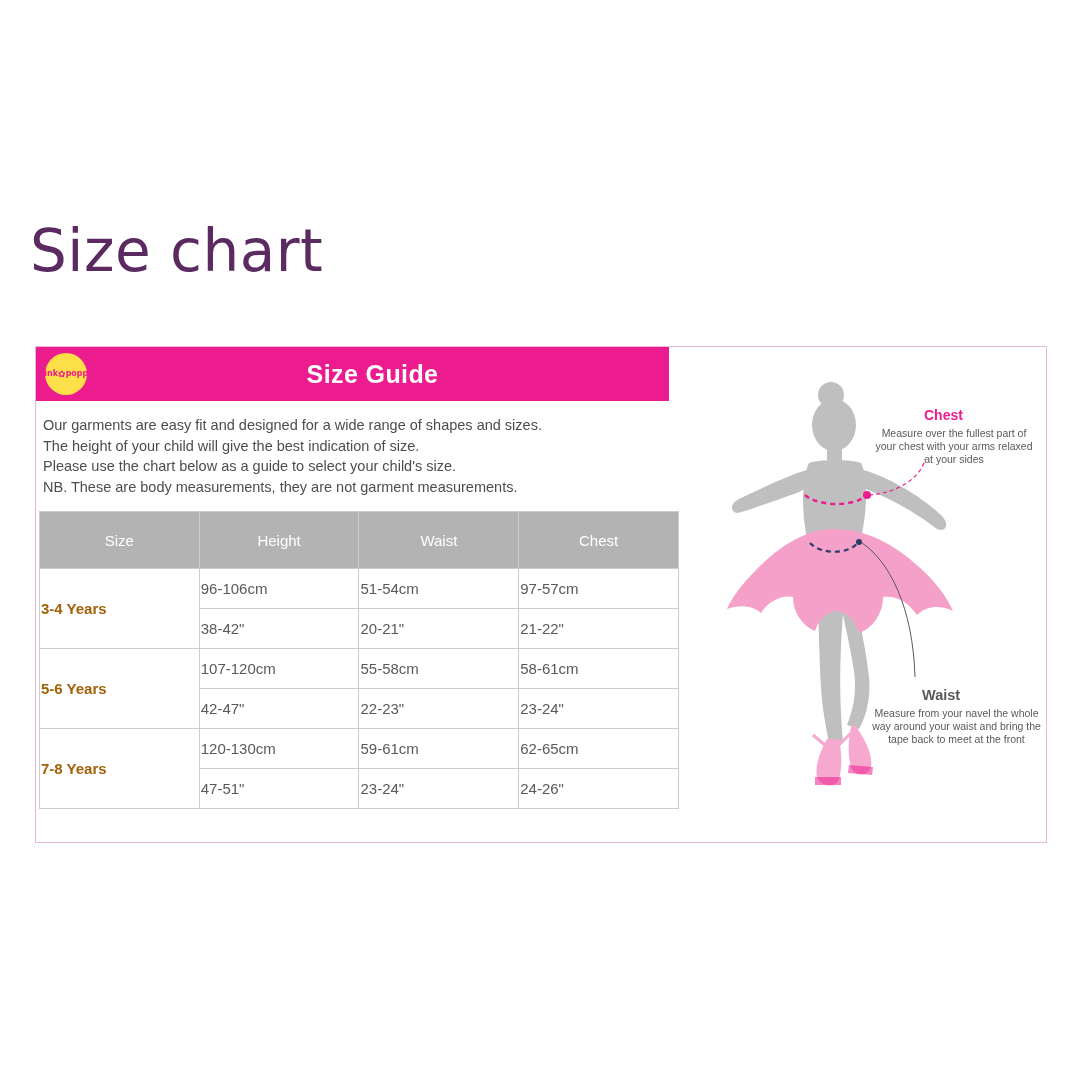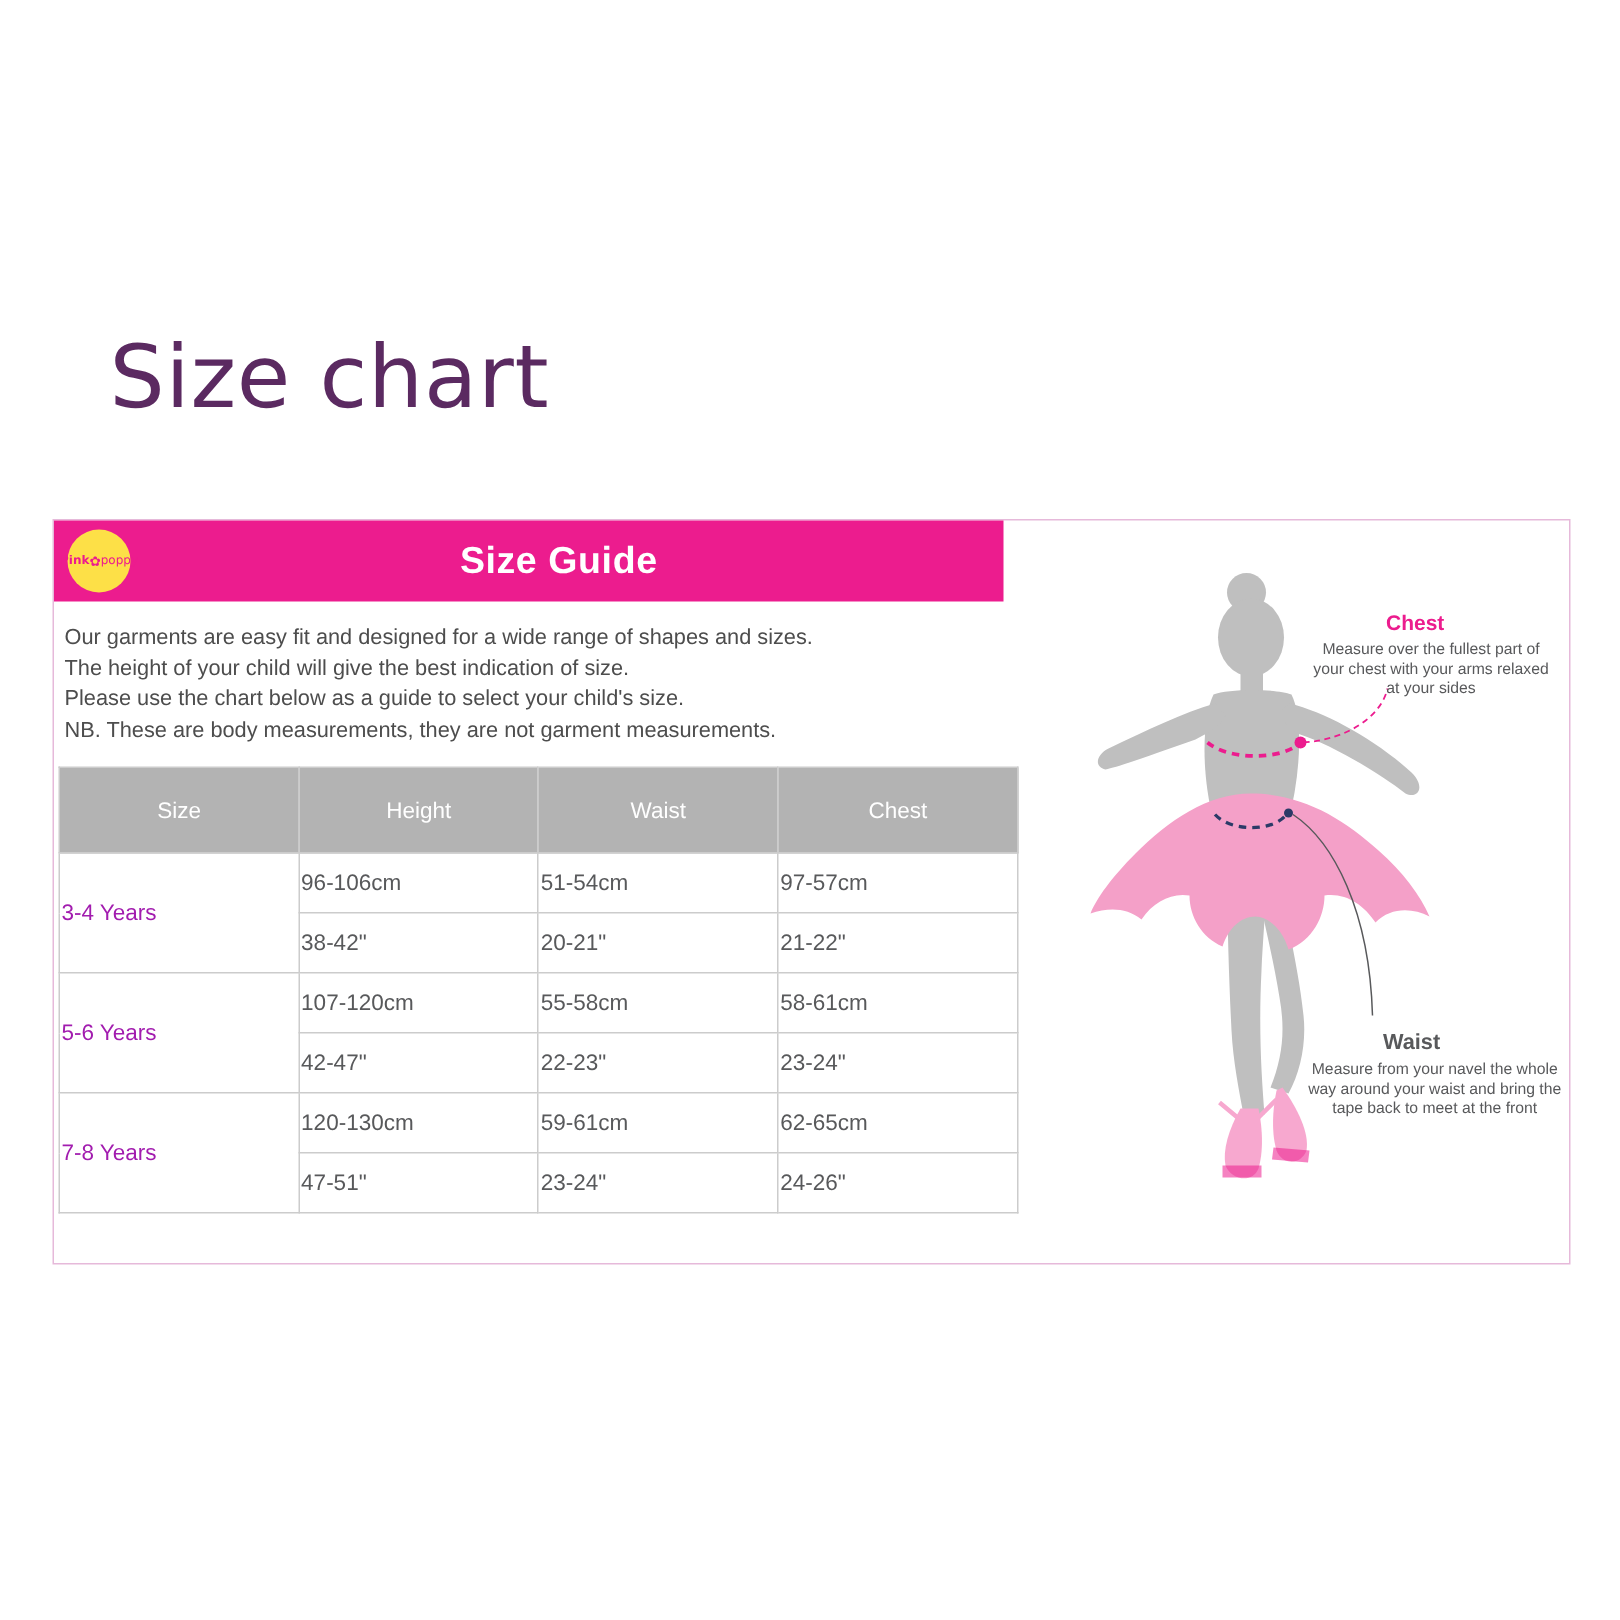--- a/index.html
+++ b/index.html
@@ -19,21 +19,20 @@
   
   .page-title {
     position: absolute;
     left: 30px; top: 222px;
     font-size: 58px;
     color: #5b2a61;
     font-weight: 400;
     letter-spacing: 0.5px;
     line-height: 1;
     font-family: "DejaVu Sans", sans-serif;
-    margin-left: 43px;
   }
 
   
   .card {
     position: absolute;
     left: 35px; top: 346px;
     width: 1012px; height: 497px;
     border: 1px solid #e6b9da;
     background: #ffffff;
   }
@@ -68,21 +67,21 @@
     flex-direction: row;
     align-items: center;
     justify-content: center;
     line-height: 1;
   }
   .logo-badge .l1 {
     font-size: 8px; color: #ec1c8e; font-weight: bold;
     font-family: "DejaVu Sans", sans-serif;
   }
   .logo-badge .l2 {
-    font-size: 8px; color: #ec1c8e; font-weight: normal;
+    font-size: 8px; color: #ec1c8e; font-weight: bold;
     font-family: "DejaVu Sans", sans-serif;
   }
   .logo-badge .star { font-size: 9px; color: #ec1c8e; }
 
   
   .intro {
     position: absolute;
     left: 7px; top: 68px;
     width: 620px;
     color: #4d4d4d;
@@ -111,22 +110,22 @@
     text-align: center;
   }
   .size-table td {
     border: 1px solid #cccccc;
     height: 40px;
     text-align: left;
     font-size: 15px;
     color: #58595b;
   }
   .size-table td.agecell {
-    font-weight: normal;
-    color: #a21caf;
+    font-weight: bold;
+    color: #a16207;
     font-size: 15px;
     width: 160px;
   }
   .size-table th:first-child { width: 160px; }
   .size-table th:nth-child(2),
   .size-table td:nth-child(2) { width: 160px; }
   .size-table th:nth-child(3) { width: 160px; }
   .size-table th:nth-child(4) { width: 160px; }
 
   

